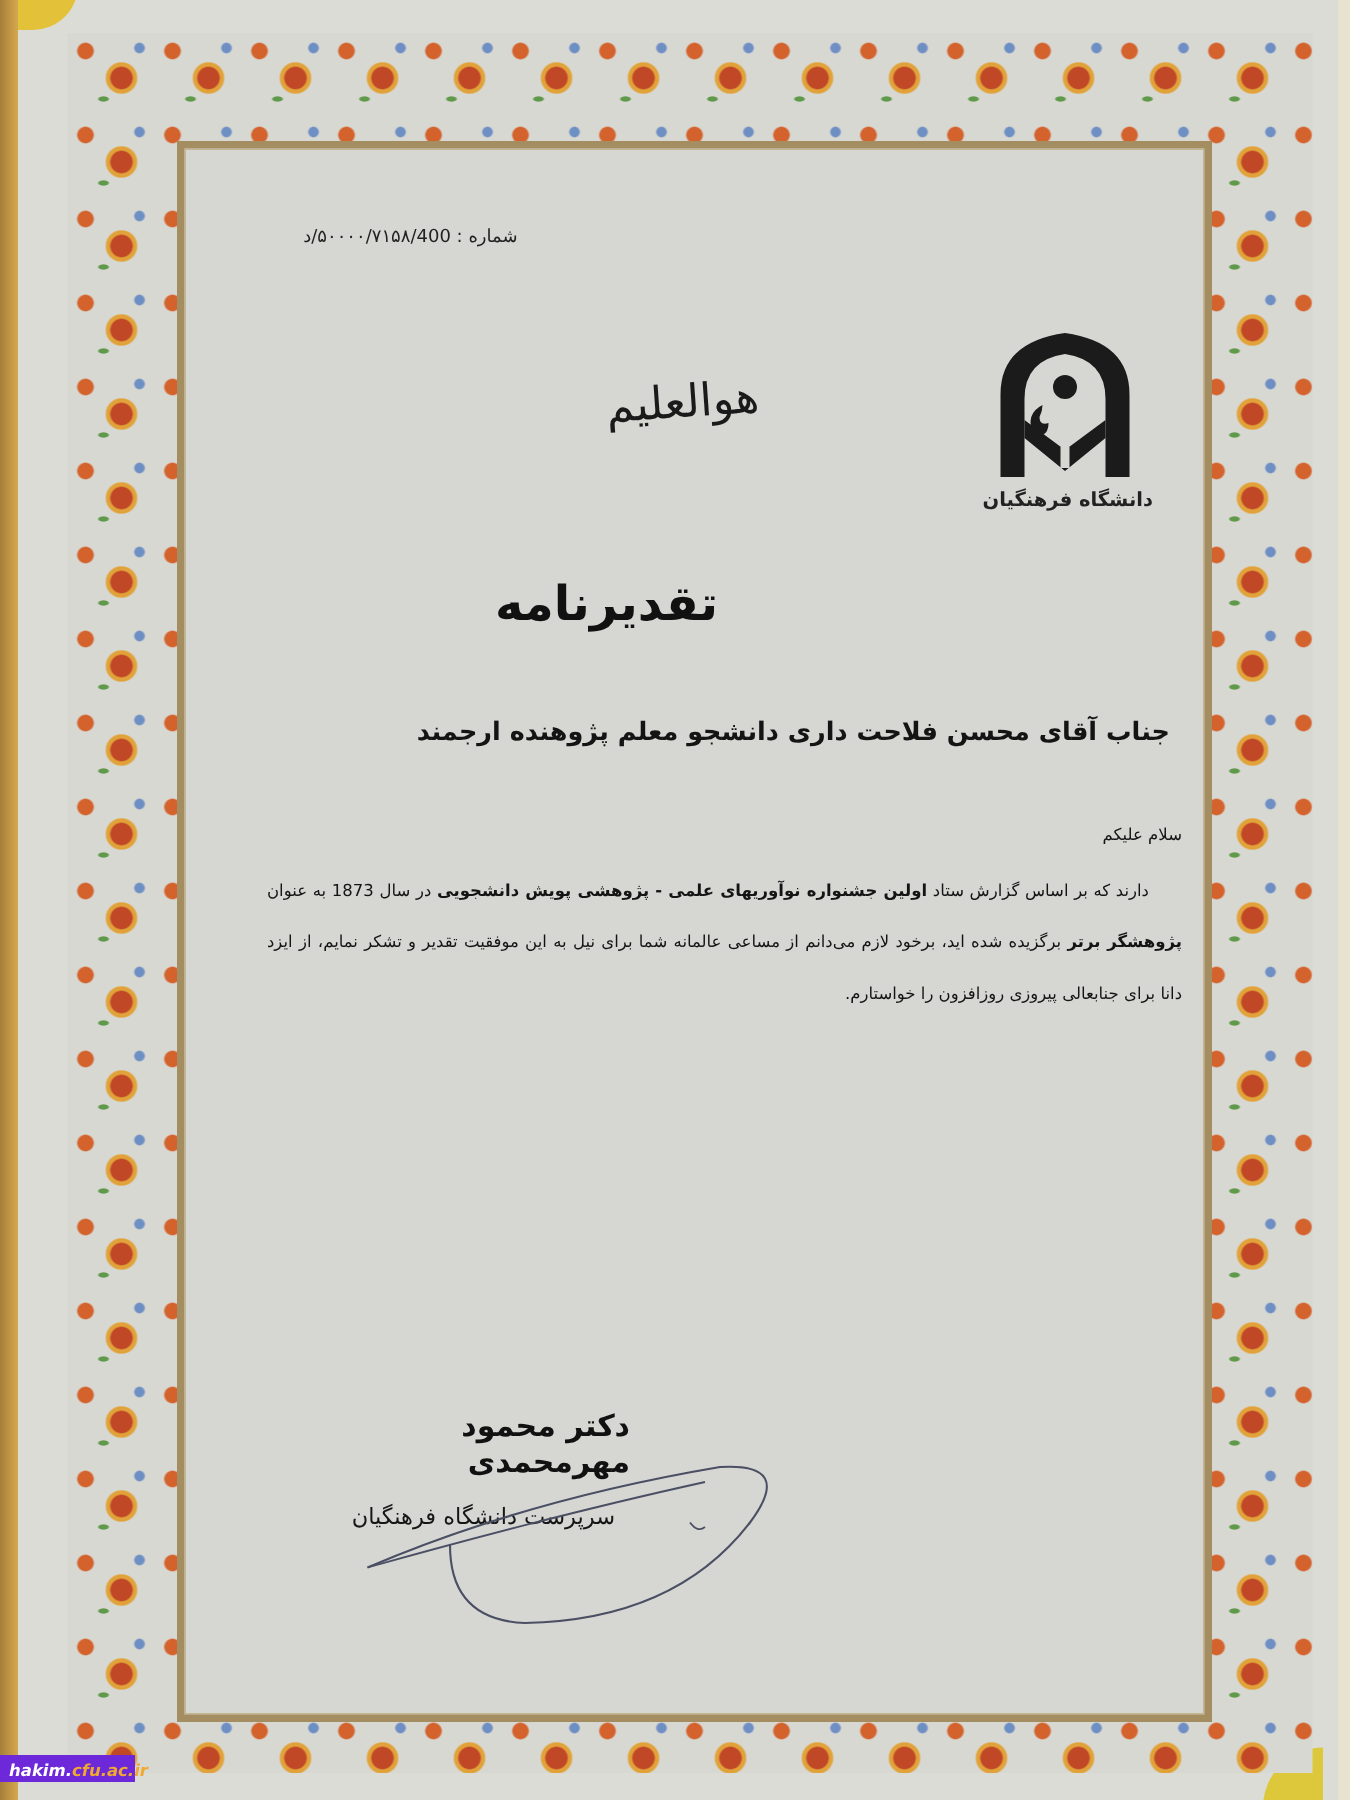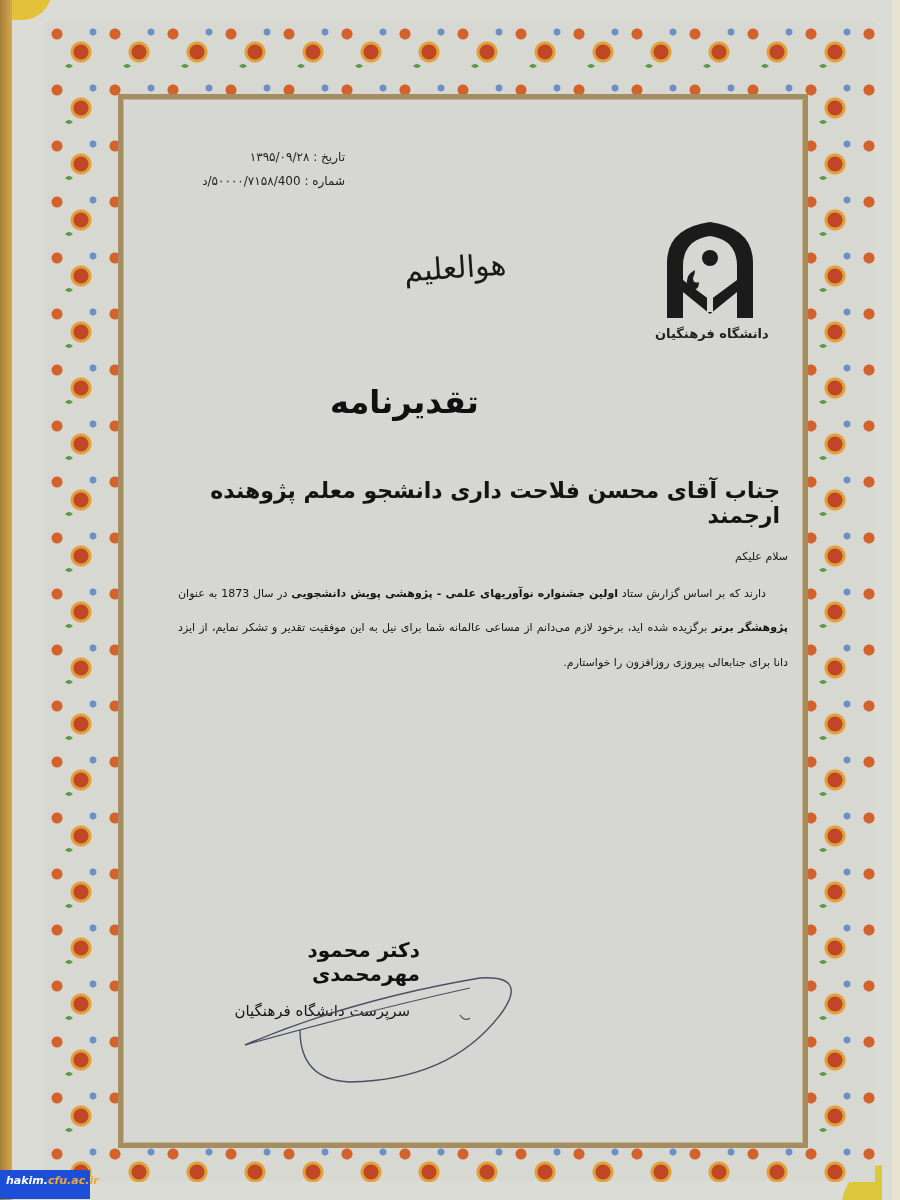--- a/index.html
+++ b/index.html
@@ -57,21 +57,21 @@
   .logo-caption {
     position:absolute; left:0; top:108px; width:120px;
     direction:rtl; text-align:left; font-size:13px; font-weight:bold; color:#222;
   }
   .title {
     position:absolute; left:330px; top:383px; width:250px;
     direction:rtl; text-align:left; font-size:32px; font-weight:bold; color:#111;
   }
   .salutation {
     position:absolute; left:180px; top:478px; width:600px;
-    direction:rtl; text-align:right; font-size:22px; font-weight:bold; color:#141414;
+    direction:rtl; text-align:right; font-size:17px; font-weight:bold; color:#141414;
   }
   .body-text {
     position:absolute; left:178px; top:540px; width:610px;
     direction:rtl; text-align:justify; font-size:11px; color:#141414;
     line-height:34.5px;
   }
   .body-text p { margin:0; }
   .body-text .greet { margin-bottom:2px; }
   .body-text .indent { text-indent:22px; }
   .body-text b { font-weight:bold; }
@@ -80,42 +80,38 @@
     direction:rtl; text-align:right; font-size:20px; font-weight:bold; color:#111;
   }
   .sig-role {
     position:absolute; left:180px; top:1002px; width:230px;
     direction:rtl; text-align:right; font-size:15px; color:#161616;
   }
   .signature {
     position:absolute; left:230px; top:970px; width:300px; height:120px;
   }
   .watermark {
-    position:absolute; left:0; top:1170px; width:90px; height:29px;
-    background:#1d4ed8; color:#fff; font-size:11px; font-weight:bold; font-style:italic;
+    position:absolute; left:0; top:1170px; width:90px; height:18px;
+    background:#6d28d9; color:#fff; font-size:11px; font-weight:bold; font-style:italic;
     line-height:22px; padding-left:6px; box-sizing:border-box;
   }
   .watermark .accent { color:#f0a830; }
 </style>
 </head>
 <body>
 
 <div class="frame-wood"></div>
 <div class="outer-sheet">
   <div class="corner-gold-tl"></div>
   <div class="corner-gold-br"></div>
 </div>
 <div class="ornament-border"></div>
 <div class="inner-panel"></div>
 
 <div class="doc-meta">
-  <div class="row">
-    <span>تاریخ :</span>
-    <span>۱۳۹۵/۰۹/۲۸</span>
-  </div>
   <div class="row">
     <span>شماره :</span>
     <span>۵۰۰۰۰/۷۱۵۸/400/د</span>
   </div>
 </div>
 
 <div class="basmala">هوالعلیم</div>
 
 <div class="logo">
   <svg width="110" height="105" viewBox="0 0 110 105">

